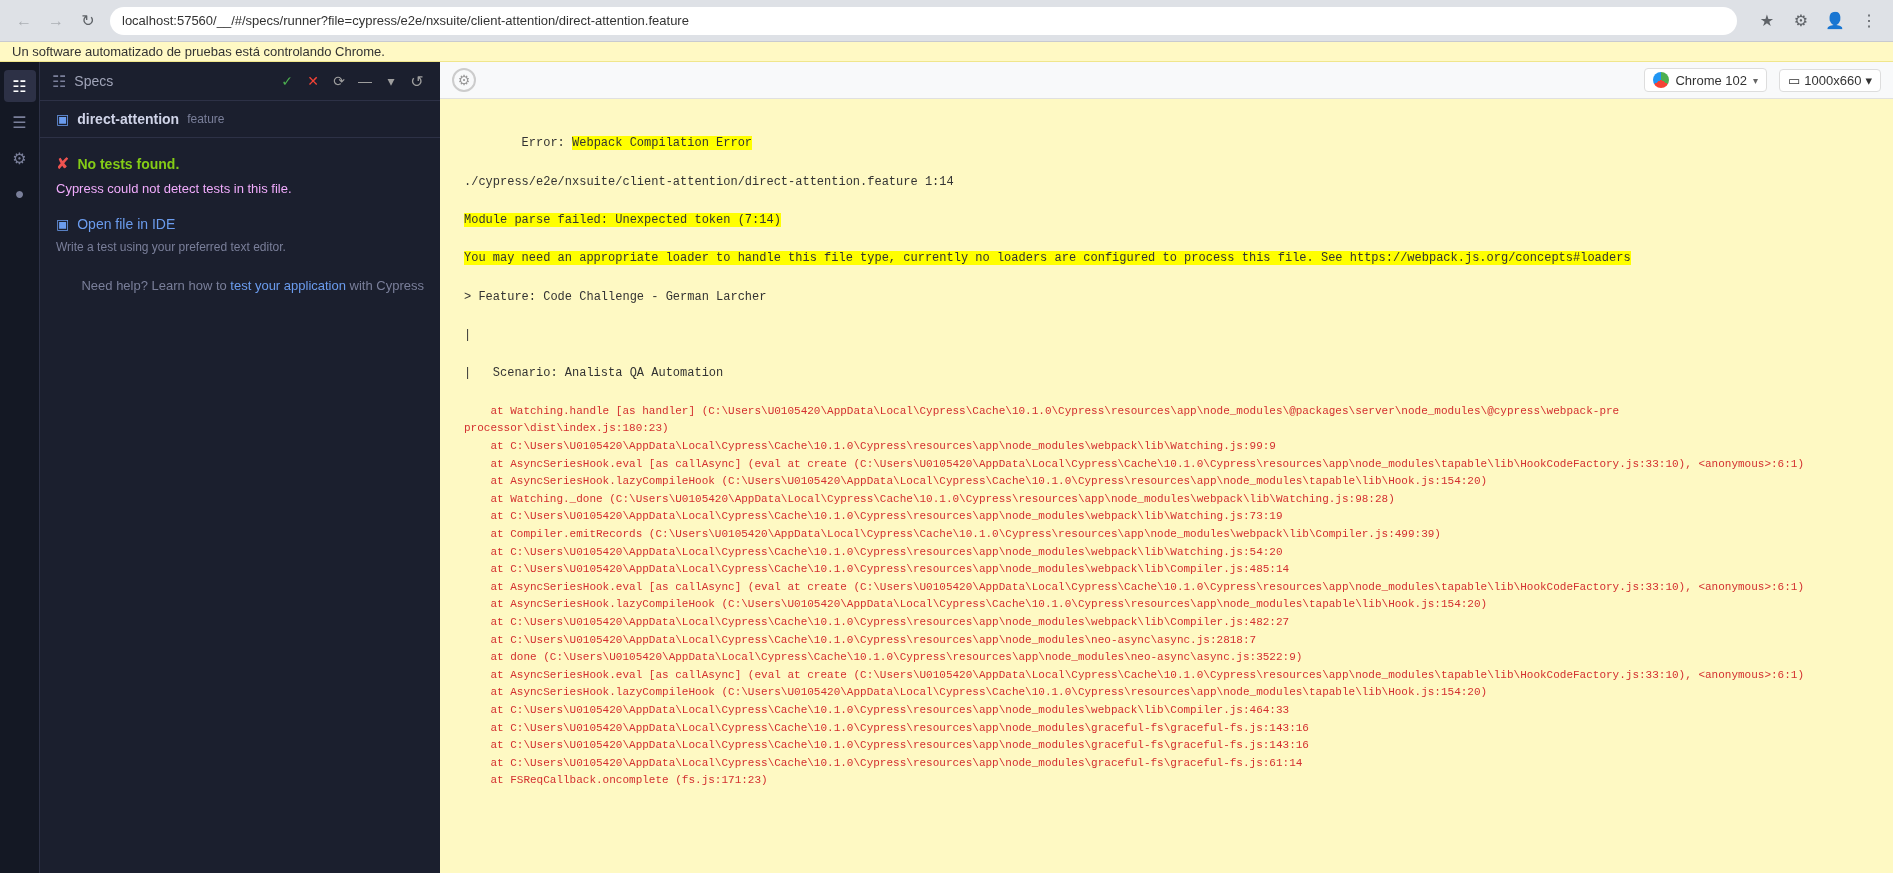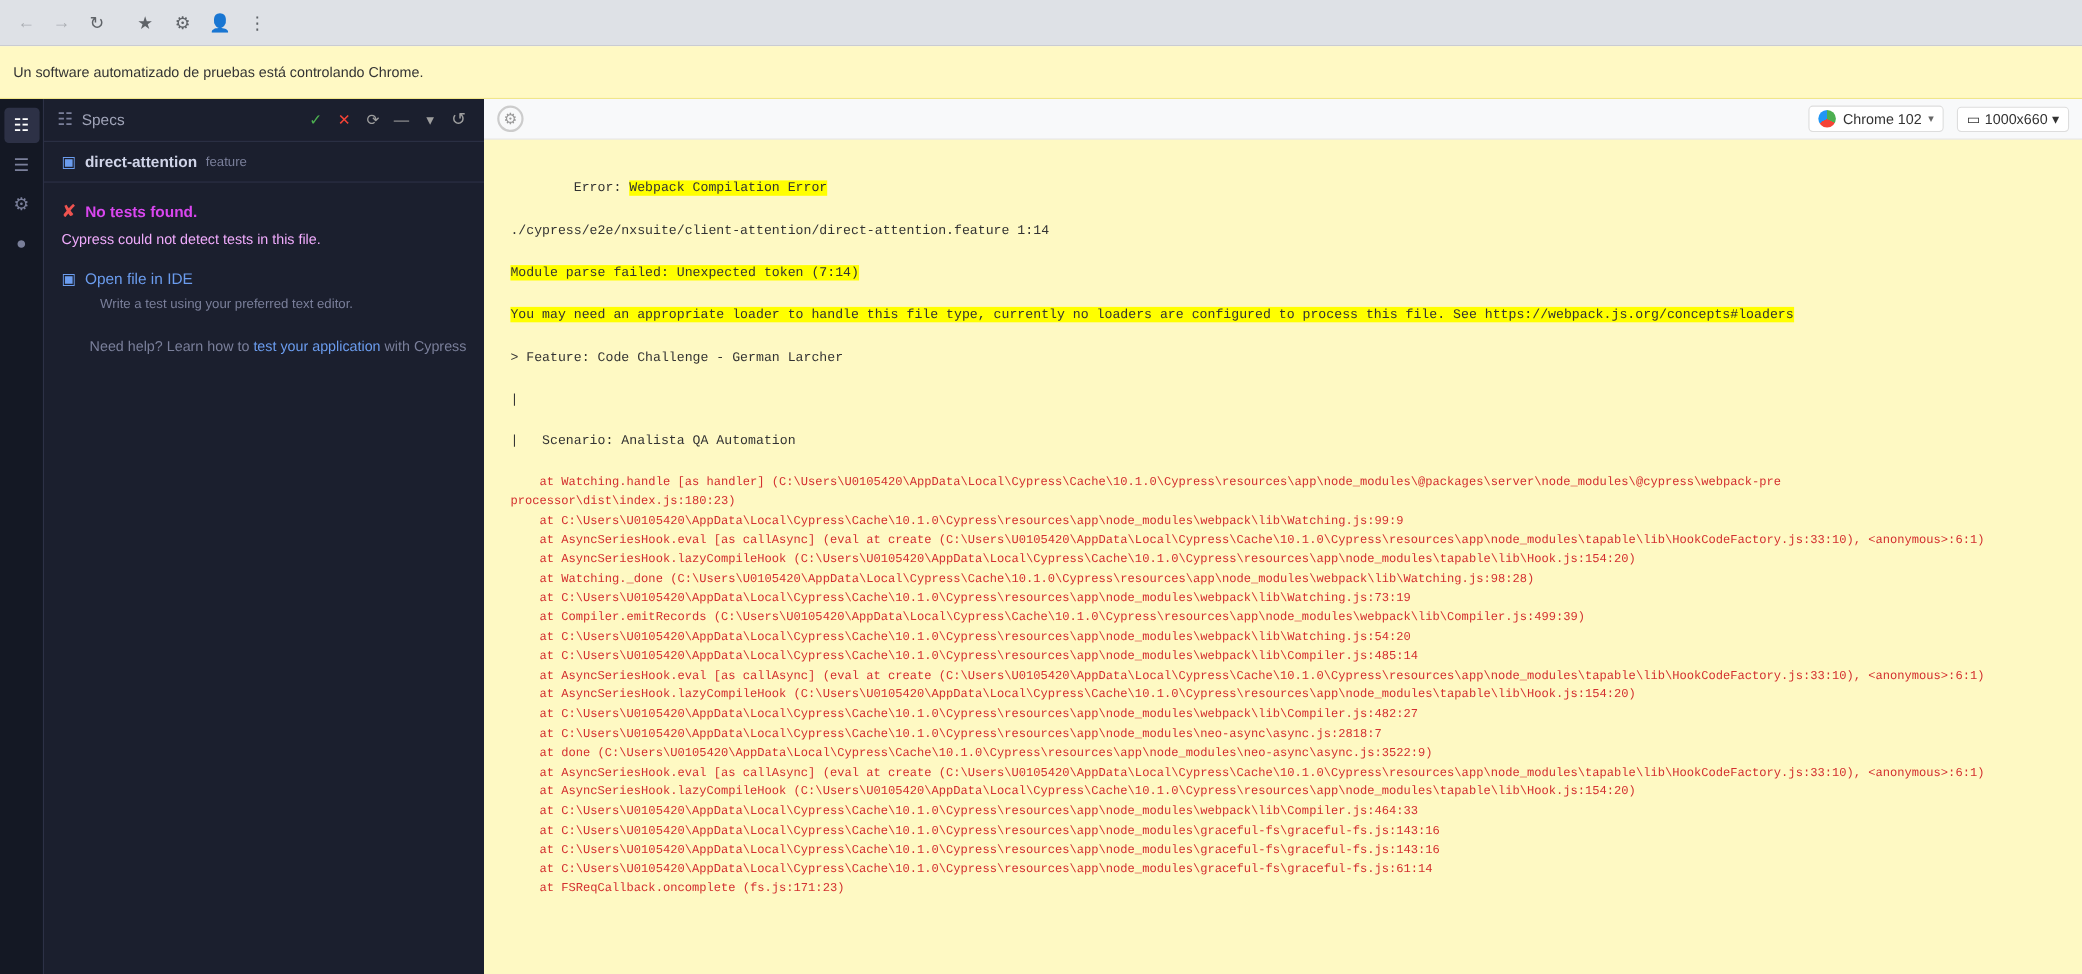--- a/index.html
+++ b/index.html
@@ -29,21 +29,21 @@
     .browser-actions { display: flex; gap: 6px; margin-left: 8px; }
     .browser-action-btn {
       width: 28px; height: 28px; border: none; background: transparent; cursor: pointer;
       display: flex; align-items: center; justify-content: center; color: #5f6368; font-size: 16px; border-radius: 50%;
     }
 
     
     .automation-banner {
       background: #fff9c4;
       border-bottom: 1px solid #f0e68c;
-      padding: 16px 12px;
+      padding: 2px 12px;
       font-size: 13px;
       color: #333;
     }
 
     
     .main-layout {
       display: flex;
       height: calc(885px - 42px - 32px);
       overflow: hidden;
     }
@@ -93,32 +93,32 @@
     .cy-file-ext { color: #7a7f9a; font-size: 12px; }
 
     .cy-content { padding: 16px; flex: 1; overflow-y: auto; }
     .cy-no-tests {
       display: flex;
       align-items: center;
       gap: 8px;
       margin-bottom: 8px;
     }
     .cy-error-icon { color: #ef5350; font-size: 16px; }
-    .cy-no-tests-text { color: #d946ef; font-size: 14px; font-weight: 600; }
+    .cy-no-tests-text { color: #84cc16; font-size: 14px; font-weight: 600; }
     .cy-desc { color: #f0abfc; font-size: 13px; margin-bottom: 20px; }
 
     .cy-open-ide {
       display: flex;
       align-items: center;
       gap: 8px;
       margin-bottom: 8px;
     }
     .cy-ide-icon { color: #6b9cee; font-size: 14px; }
     .cy-open-ide-link { color: #6b9cee; font-size: 14px; text-decoration: none; cursor: pointer; }
-    .cy-ide-desc { color: #7a7f9a; font-size: 12px; margin-bottom: 24px; margin-left: 35px; }
+    .cy-ide-desc { color: #7a7f9a; font-size: 12px; margin-bottom: 24px; }
 
     .cy-help { color: #7a7f9a; font-size: 13px; text-align: right; }
     .cy-help a { color: #6b9cee; text-decoration: none; }
 
     .cy-nav {
       width: 40px;
       background: #141824;
       display: flex;
       flex-direction: column;
       align-items: center;
@@ -198,20 +198,21 @@
   </style>
 </head>
 <body>
 
 <div class="browser-bar">
   <div class="nav-buttons">
     <button class="nav-btn disabled">←</button>
     <button class="nav-btn disabled">→</button>
     <button class="nav-btn">↻</button>
   </div>
+  <input class="address-bar" type="text" value="localhost:57560/__/#/specs/runner?file=cypress/e2e/nxsuite/client-attention/direct-attention.feature" style="">
   <div class="browser-actions">
     <button class="browser-action-btn">★</button>
     <button class="browser-action-btn">⚙</button>
     <button class="browser-action-btn">👤</button>
     <button class="browser-action-btn">⋮</button>
   </div>
 </div>
 
 <div class="automation-banner">
   <span>Un software automatizado de pruebas está controlando Chrome.</span>

